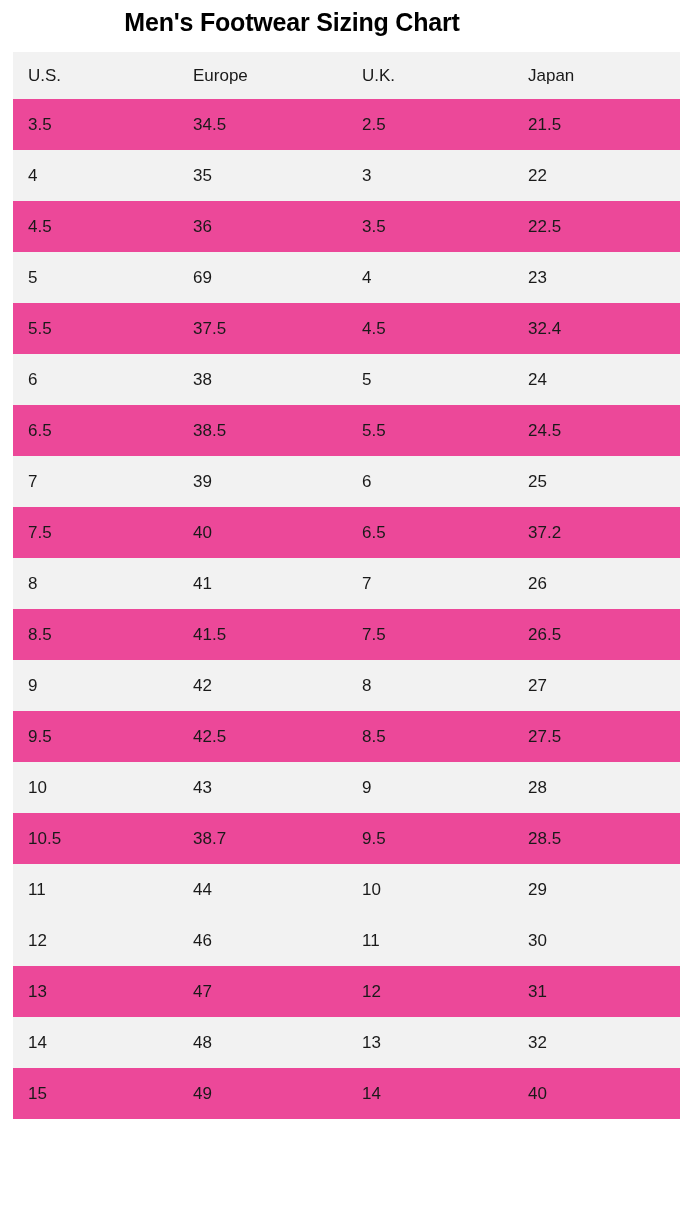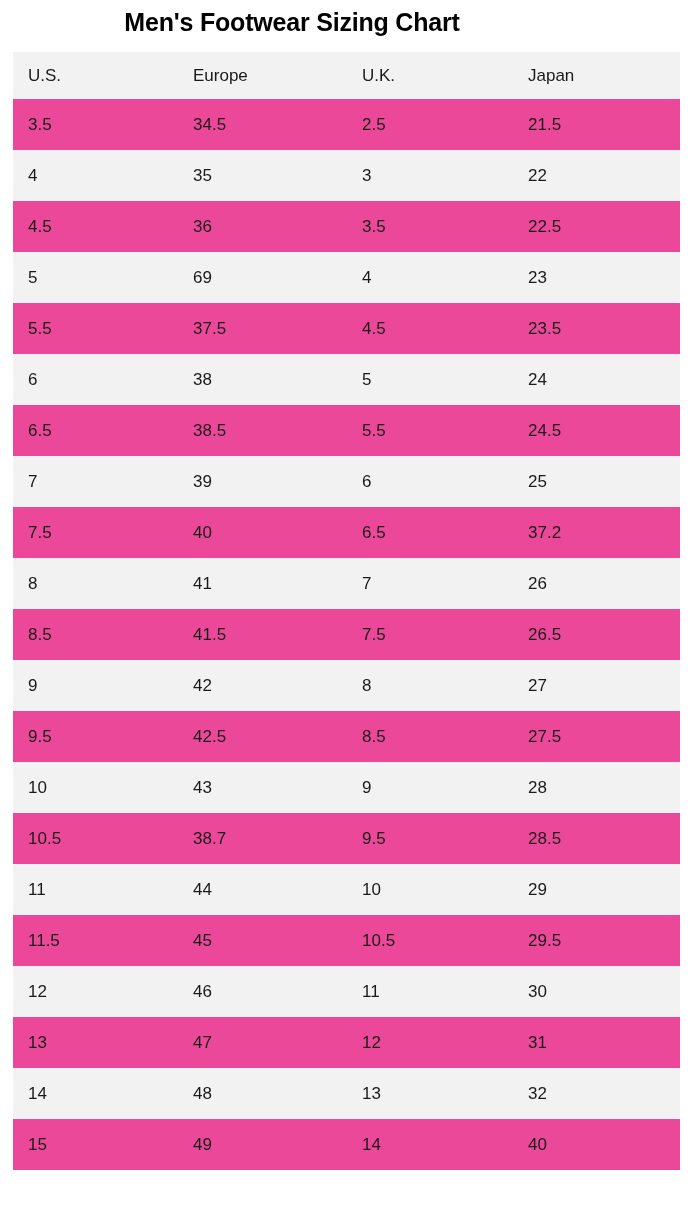--- a/index.html
+++ b/index.html
@@ -116,21 +116,21 @@
         <tr class="even">
           <td>5</td>
           <td>69</td>
           <td>4</td>
           <td>23</td>
         </tr>
         <tr class="odd">
           <td>5.5</td>
           <td>37.5</td>
           <td>4.5</td>
-          <td>23.5</td>
+          <td>32.4</td>
         </tr>
         <tr class="even">
           <td>6</td>
           <td>38</td>
           <td>5</td>
           <td>24</td>
         </tr>
         <tr class="odd">
           <td>6.5</td>
           <td>38.5</td>
@@ -184,26 +184,20 @@
           <td>38.7</td>
           <td>9.5</td>
           <td>28.5</td>
         </tr>
         <tr class="even">
           <td>11</td>
           <td>44</td>
           <td>10</td>
           <td>29</td>
         </tr>
-        <tr class="odd">
-          <td>11.5</td>
-          <td>45</td>
-          <td>10.5</td>
-          <td>29.5</td>
-        </tr>
         <tr class="even">
           <td>12</td>
           <td>46</td>
           <td>11</td>
           <td>30</td>
         </tr>
         <tr class="odd">
           <td>13</td>
           <td>47</td>
           <td>12</td>

